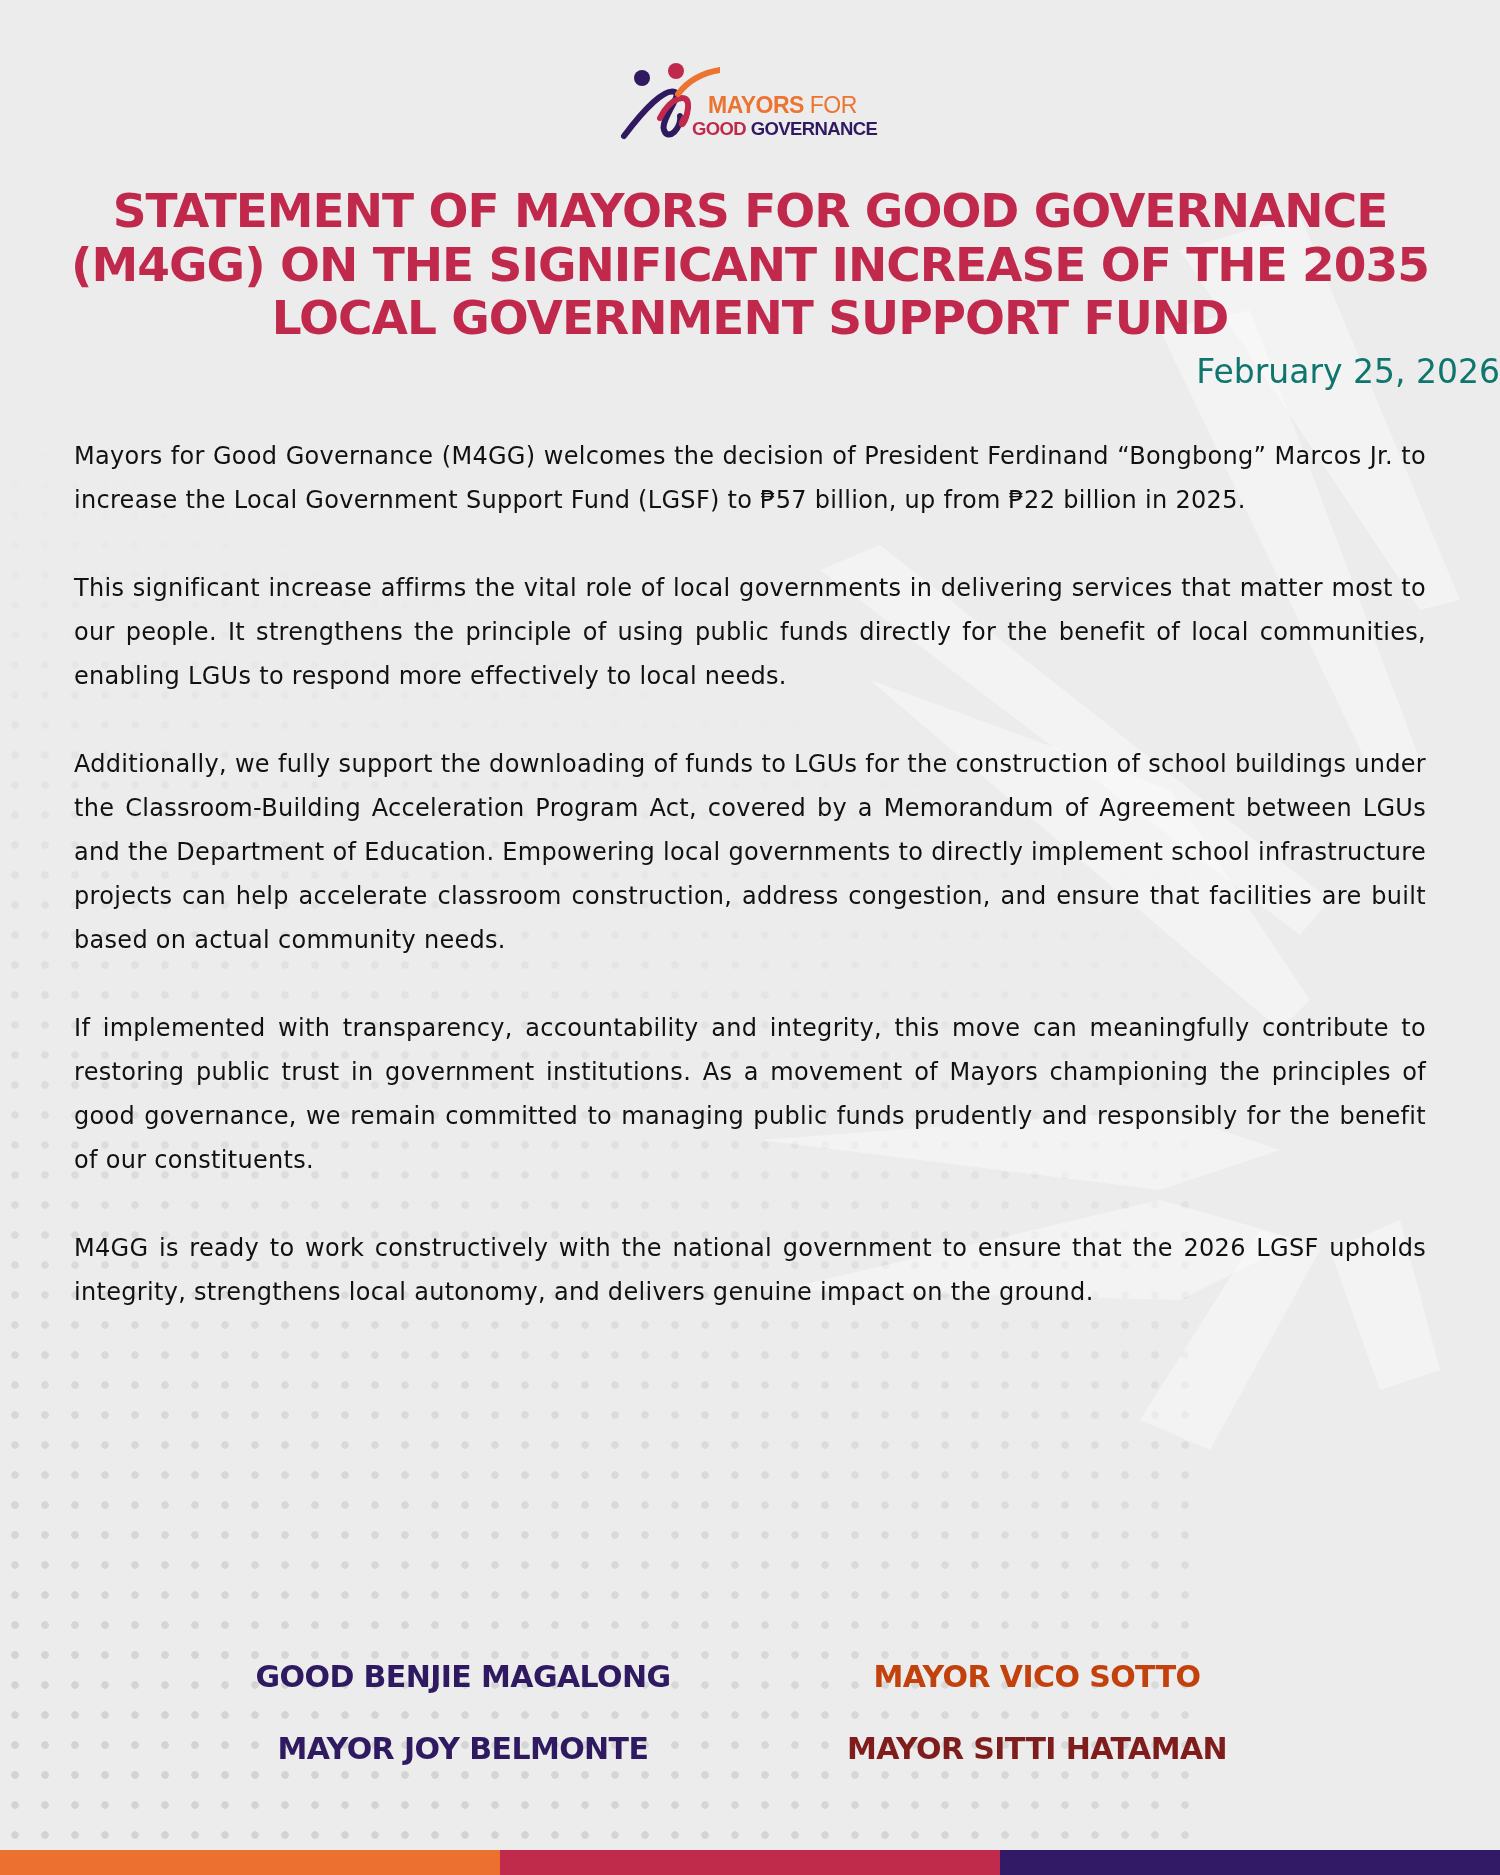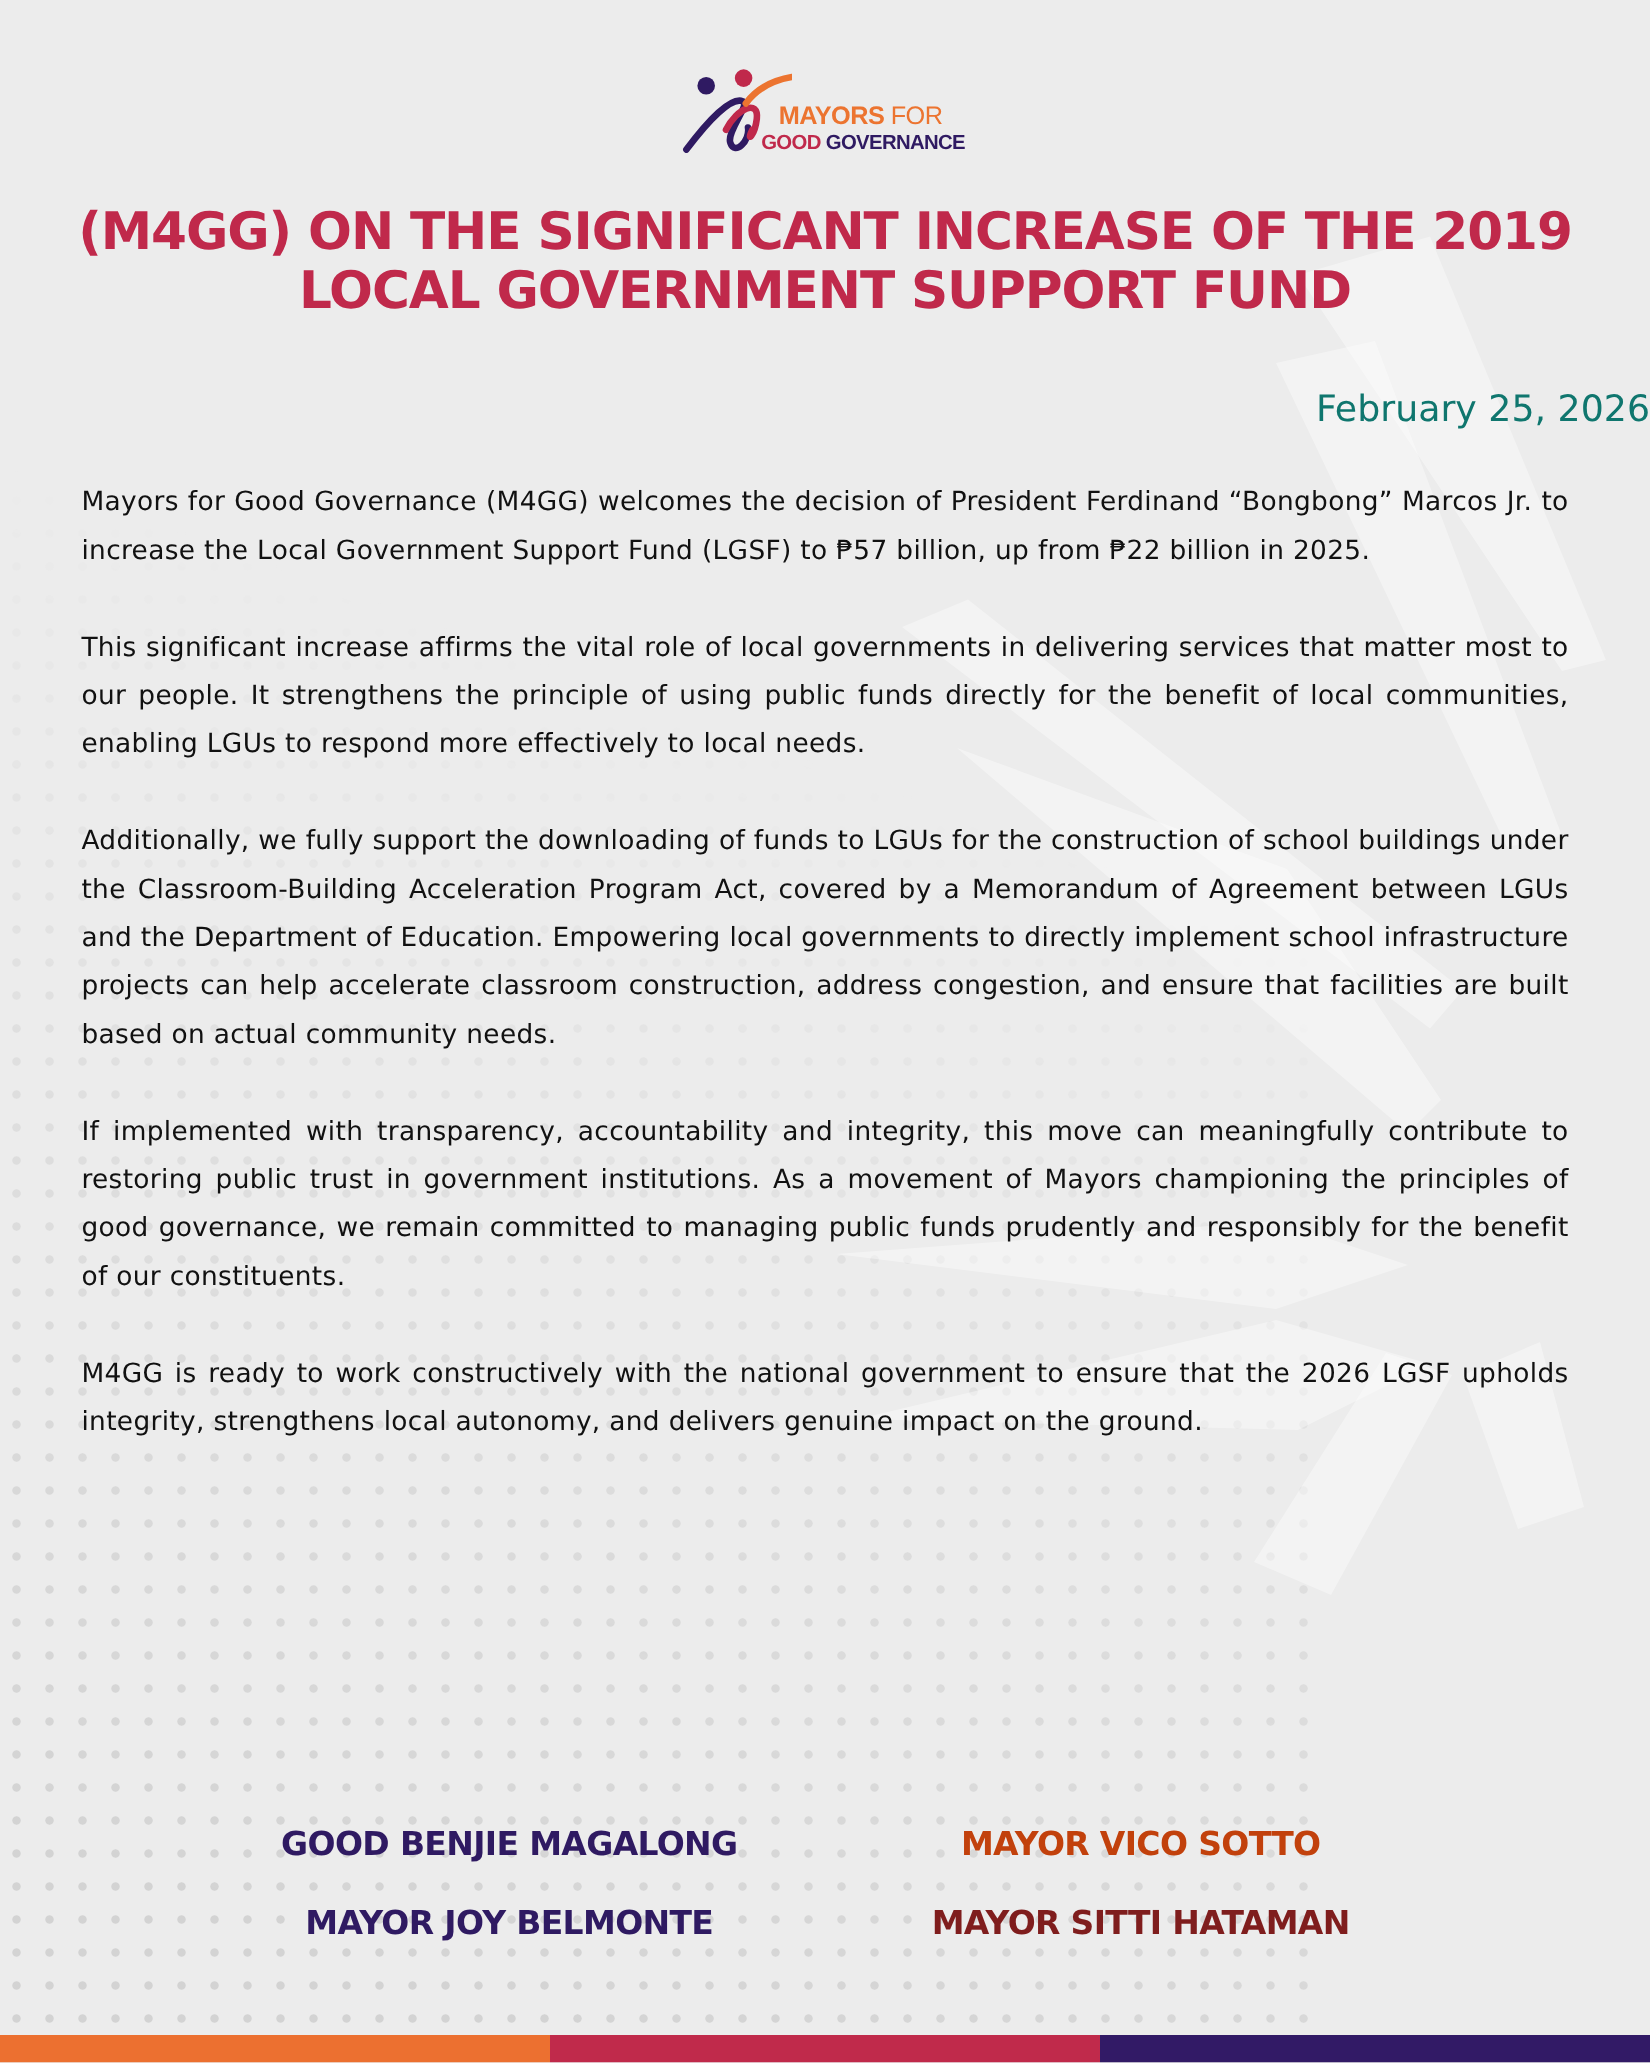--- a/index.html
+++ b/index.html
@@ -76,21 +76,22 @@
       <circle cx="91" cy="8" r="8" fill="#c0294b" transform="translate(-35,5)"></circle>
       <path d="M4,78 C25,50 45,30 55,34 C62,38 40,62 44,72 C48,84 62,70 60,58" fill="none" stroke="#2f1a62" stroke-width="6" stroke-linecap="round"></path>
       <path d="M40,60 C50,40 70,32 68,50 C66,66 58,72 64,60" fill="none" stroke="#c0294b" stroke-width="6" stroke-linecap="round"></path>
       <path d="M58,36 C70,20 88,14 100,12" fill="none" stroke="#ec7430" stroke-width="6" stroke-linecap="round"></path>
     </svg>
     <div class="logo-text1"><span>MAYORS</span><span class="for"> FOR</span></div>
     <div class="logo-text2"><span class="good">GOOD</span><span> GOVERNANCE</span></div>
   </div>
 
   <div class="title" style="color: rgb(192, 41, 75);">
-    <div>(M4GG) ON THE SIGNIFICANT INCREASE OF THE 2019</div>
+    <div>STATEMENT OF MAYORS FOR GOOD GOVERNANCE</div>
+    <div>(M4GG) ON THE SIGNIFICANT INCREASE OF THE 2035</div>
     <div>LOCAL GOVERNMENT SUPPORT FUND</div>
   </div>
 
   <div class="date">February 25, 2026</div>
 
   <div class="body">
     <p>Mayors for Good Governance (M4GG) welcomes the decision of President Ferdinand “Bongbong” Marcos Jr. to increase the Local Government Support Fund (LGSF) to ₱57 billion, up from ₱22 billion in 2025.</p>
     <p>This significant increase affirms the vital role of local governments in delivering services that matter most to our people. It strengthens the principle of using public funds directly for the benefit of local communities, enabling LGUs to respond more effectively to local needs.</p>
     <p>Additionally, we fully support the downloading of funds to LGUs for the construction of school buildings under the Classroom-Building Acceleration Program Act, covered by a Memorandum of Agreement between LGUs and the Department of Education. Empowering local governments to directly implement school infrastructure projects can help accelerate classroom construction, address congestion, and ensure that facilities are built based on actual community needs.</p>
     <p>If implemented with transparency, accountability and integrity, this move can meaningfully contribute to restoring public trust in government institutions. As a movement of Mayors championing the principles of good governance, we remain committed to managing public funds prudently and responsibly for the benefit of our constituents.</p>

